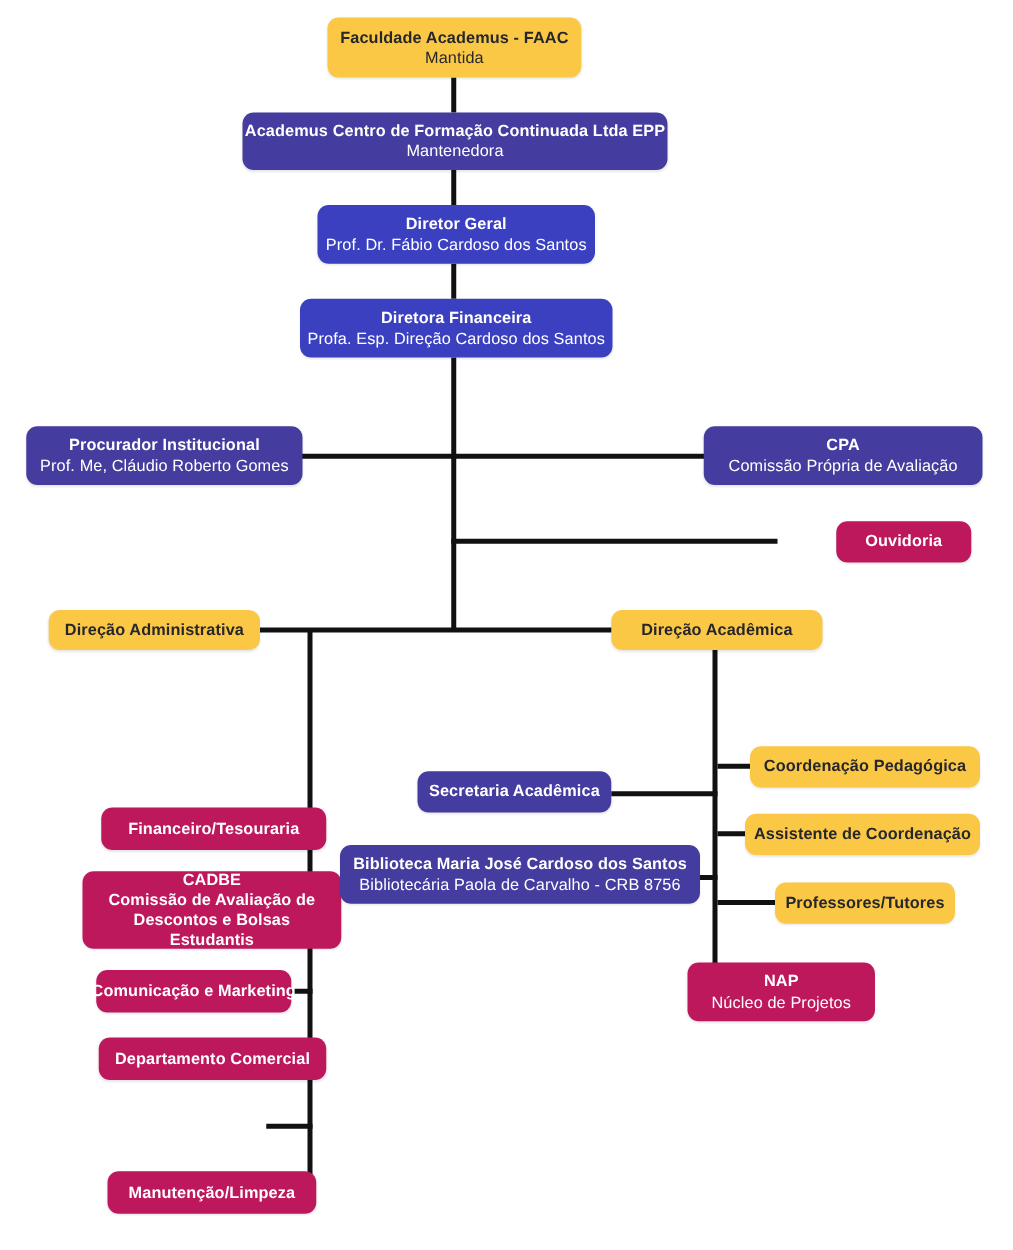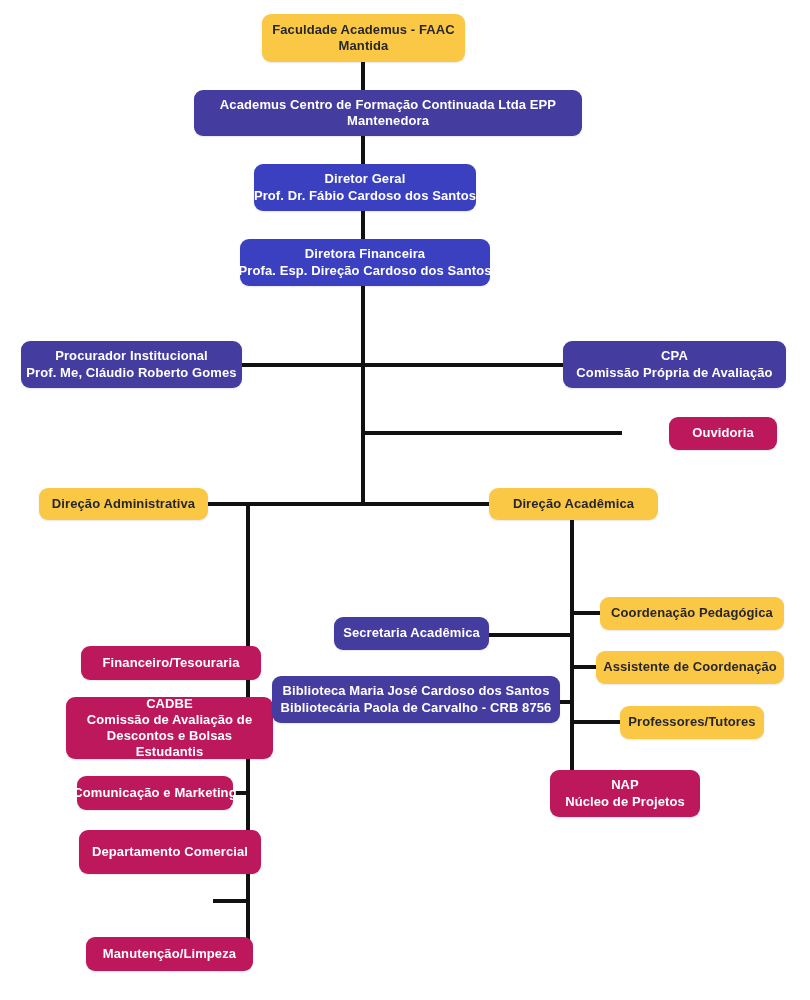--- a/index.html
+++ b/index.html
@@ -37,21 +37,21 @@
     box-shadow: 0 1px 2px rgba(0,0,0,0.10);
   }
   .node .t1 {
     font-weight: bold;
     font-size: 13px;
     letter-spacing: 0.1px;
     white-space: nowrap;
   }
   .node .t1.wrap { white-space: normal; }
   .node .t2 {
-    font-weight: bold;
+    font-weight: normal;
     font-size: 13px;
     letter-spacing: 0.1px;
     white-space: nowrap;
   }
 
   .yellow { background: #FBC846; color: #27272b; }
   .purple { background: #443C9E; color: #ffffff; }
   .indigo { background: #3A40C0; color: #ffffff; }
   .blue   { background: #be185d; color: #ffffff; margin-left: 48px; }
 
@@ -94,21 +94,21 @@
   <div class="line" style="left:489px; top:633px; width:85px; height:4px;"></div>
   <div class="line" style="left:560px; top:700px; width:14px; height:4px;"></div>
 
   <div class="line" style="left:570px; top:770px; width:4px; height:36px;"></div>
 
   <div class="node yellow" style="left:262px; top:14px; width:203px; height:48px;">
     <span class="t1">Faculdade Academus - FAAC</span>
     <span class="t2">Mantida</span>
   </div>
 
-  <div class="node purple" style="left:194px; top:90px; width:388px; height:46px;">
+  <div class="node purple" style="left:194px; top:90px; width:340px; height:46px;">
     <span class="t1">Academus Centro de Formação Continuada Ltda EPP</span>
     <span class="t2">Mantenedora</span>
   </div>
 
   <div class="node indigo" style="left:254px; top:164px; width:222px; height:47px;">
     <span class="t1">Diretor Geral</span>
     <span class="t2">Prof. Dr. Fábio Cardoso dos Santos</span>
   </div>
 
   <div class="node indigo" style="left:240px; top:239px; width:250px; height:47px;">
@@ -144,21 +144,21 @@
 
   <div class="node blue" style="left:18px; top:697px; width:207px; height:62px;">
     <span class="t1">CADBE</span>
     <span class="t1 wrap">Comissão de Avaliação de Descontos e Bolsas Estudantis</span>
   </div>
 
   <div class="node blue" style="left:29px; top:776px; width:156px; height:34px;">
     <span class="t1">Comunicação e Marketing</span>
   </div>
 
-  <div class="node blue" style="left:31px; top:830px; width:182px; height:44px;">
+  <div class="node blue" style="left:31px; top:830px; width:182px; height:34px;">
     <span class="t1">Departamento Comercial</span>
   </div>
 
 
   <div class="node blue" style="left:38px; top:937px; width:167px; height:34px;">
     <span class="t1">Manutenção/Limpeza</span>
   </div>
 
   <div class="node purple" style="left:334px; top:617px; width:155px; height:33px;">
     <span class="t1">Secretaria Acadêmica</span>

